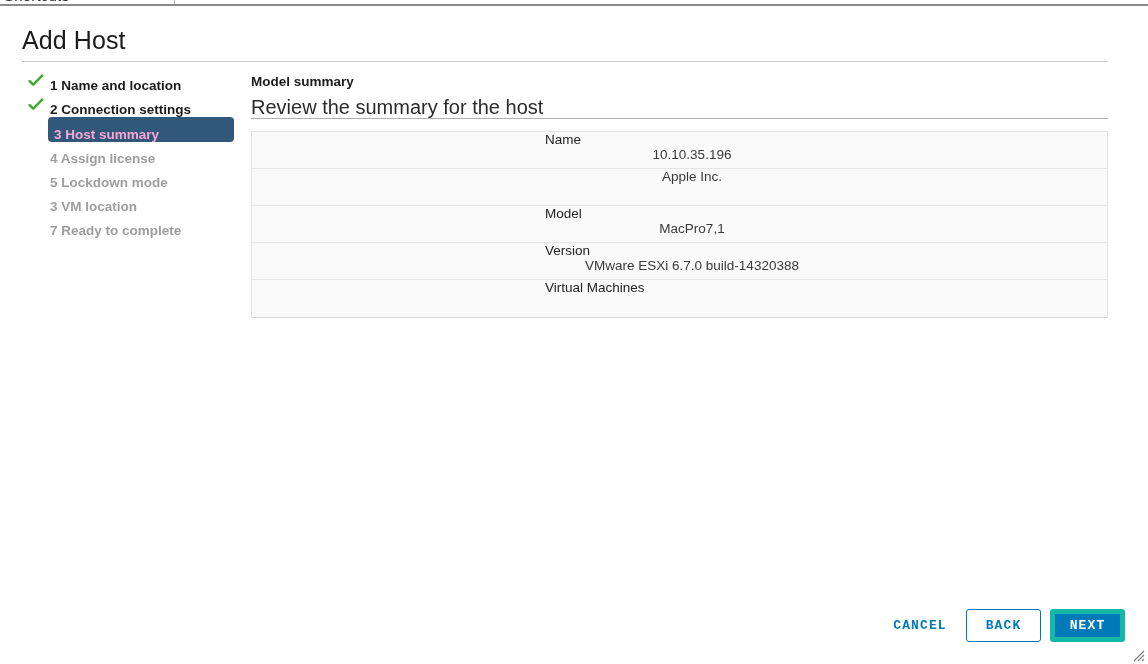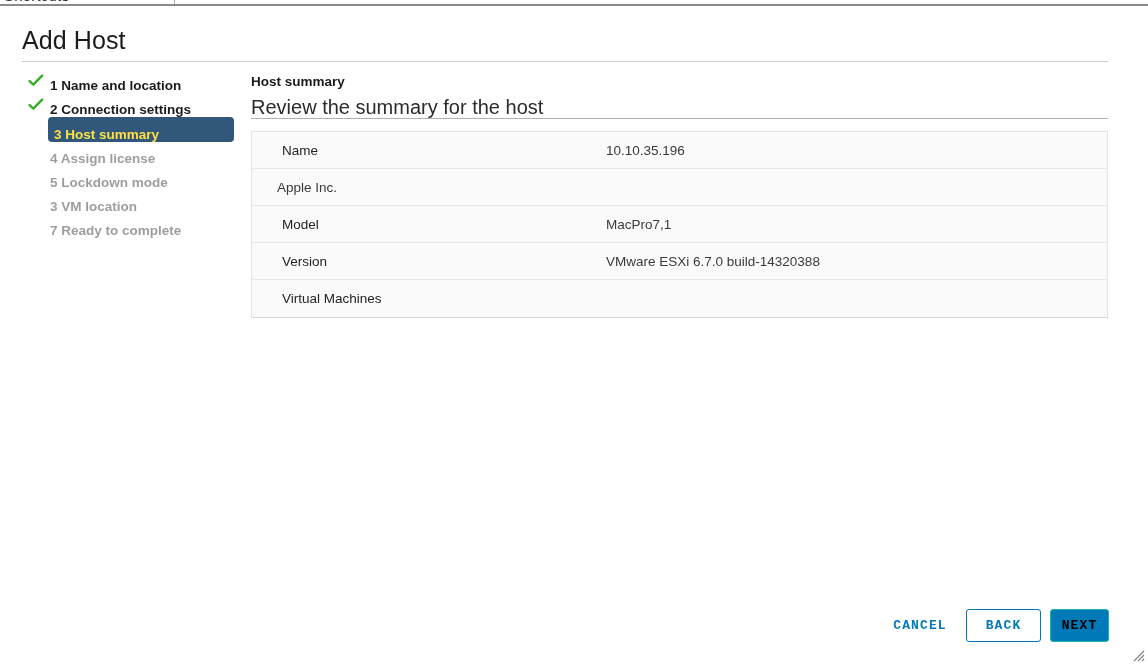--- a/index.html
+++ b/index.html
@@ -86,21 +86,21 @@
     display: flex;
     align-items: flex-end;
     padding-left: 28px;
     font-size: 13.5px;
     font-weight: bold;
     white-space: nowrap;
   }
   .step.done  { color: #1b1b1b; }
   .step.todo  { color: #9e9e9e; }
   .step.active {
-    color: #fde047;
+    color: #f9a8d4;
     background: #31577a;
     border-radius: 4px;
     margin-left: 26px;
     padding-left: 6px;
     width: 186px;
     height: 25px;
   }
   .step .check {
     position: absolute;
     left: 6px;
@@ -141,20 +141,21 @@
     border: 1px solid #e3e3e3;
     border-bottom: 1px solid #d8d8d8;
     background: #fafafa;
   }
   .summary-row {
     display: flex;
     height: 37px;
     align-items: center;
     border-bottom: 1px solid #e6e6e6;
     background: #fafafa;
+    flex-direction: column;
   }
   .summary-row:last-child { border-bottom: none; }
   .summary-key {
     width: 329px;
     padding-left: 30px;
     font-size: 13.5px;
     color: #232323;
   }
   .summary-val {
     flex: 1;
@@ -191,24 +192,24 @@
   }
   .btn-back {
     left: 966px; top: 5px;
     width: 75px; height: 33px;
     background: #ffffff;
     border: 1px solid #0079b8;
     color: #0079b8;
   }
   .btn-next {
     left: 1050px; top: 5px;
-    width: 59px; height: 33px;
+    width: 75px; height: 33px;
     background: #0079b8;
-    border: 1px solid #14b8a6;
-    color: #000000;
+    border: 5px solid #14b8a6;
+    color: #ffffff;
   }
 
   
   .resize-grip {
     position: absolute;
     right: 3px; bottom: 3px;
     width: 13px; height: 13px;
   }
 </style>
 </head>
@@ -251,21 +252,21 @@
       </div>
       <div class="step todo">
         <span class="step-label">3 VM location</span>
       </div>
       <div class="step todo">
         <span class="step-label">7 Ready to complete</span>
       </div>
     </nav>
 
   <div class="content-head">
-    <div class="content-title">Host summary</div>
+    <div class="content-title">Model summary</div>
     <div class="content-sub">Review the summary for the host</div>
   </div>
   <div class="content-rule"></div>
 
   <div class="summary-table" id="summary-table">
       <div class="summary-row">
         <div class="summary-key">Name</div>
         <div class="summary-val">10.10.35.196</div>
       </div>
       <div class="summary-row">

